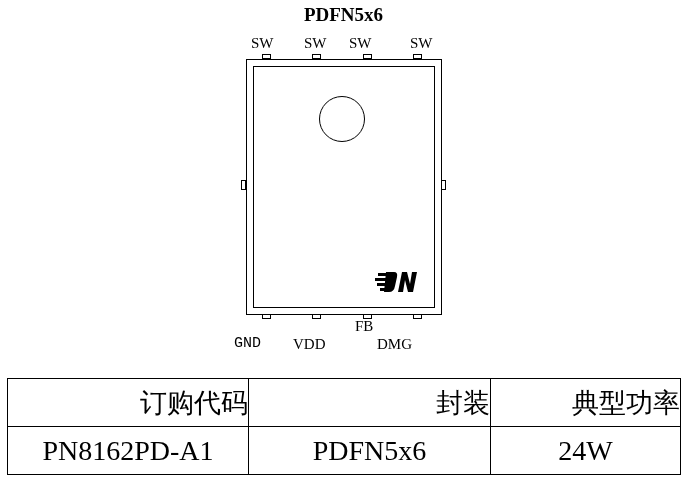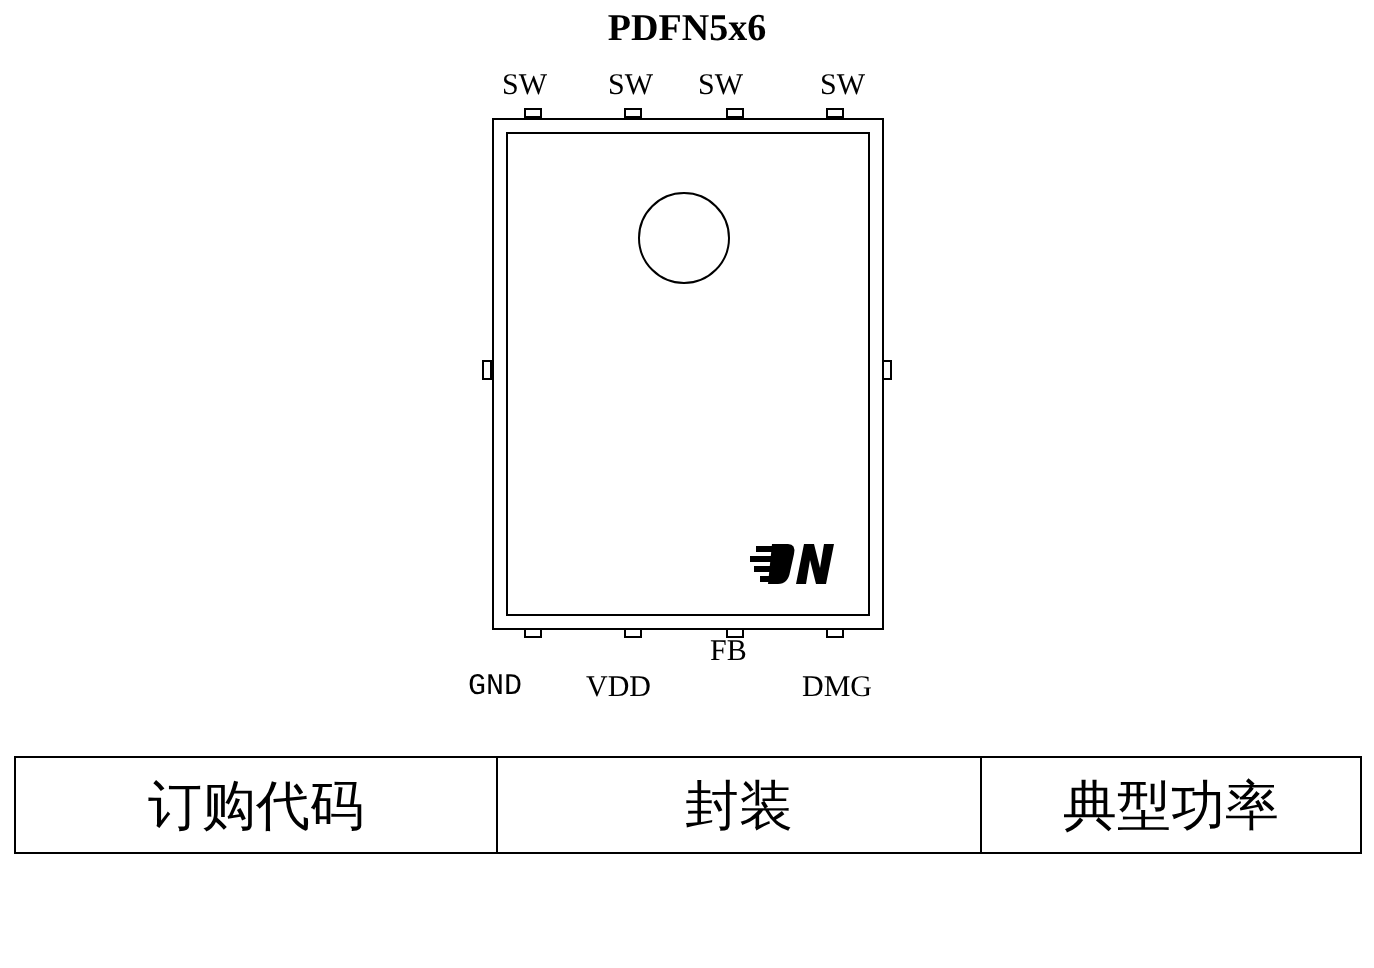--- a/index.html
+++ b/index.html
@@ -14,21 +14,21 @@
                border:1.5px solid #000; }
   .pin { position:absolute; width:9px; height:5px; border:1.3px solid #000; background:#fff; box-sizing:border-box; }
   .side-pin { position:absolute; width:5px; height:10px; border:1.3px solid #000; background:#fff; box-sizing:border-box; }
   .dot { position:absolute; left:319px; top:96px; width:46px; height:46px;
          border:1.5px solid #000; border-radius:50%; box-sizing:border-box; }
   .logo { position:absolute; left:372px; top:270px; width:46px; height:26px; }
   table.order { position:absolute; left:7px; top:378px; width:673px;
                 border-collapse:collapse; table-layout:fixed; }
   table.order td, table.order th { border:1.8px solid #000; text-align:center;
                 font-weight:normal; height:47px; padding:0; font-size:28px; }
-  table.order th { font-family:"DejaVu Sans", sans-serif; font-size:27px; }
+  table.order th { font-family:"DejaVu Sans", sans-serif; font-size:27px;text-align:right; }
 </style>
 </head>
 <body>
 
 <div class="title">PDFN5x6</div>
 
 <span class="pin-label" style="left:251px;top:33px;">SW</span>
 <span class="pin-label" style="left:304px;top:33px;">SW</span>
 <span class="pin-label" style="left:349px;top:33px;">SW</span>
 <span class="pin-label" style="left:410px;top:33px;">SW</span>
@@ -57,28 +57,33 @@
 </svg>
 
 <div class="pin" style="left:262px;top:314px;"></div>
 <div class="pin" style="left:312px;top:314px;"></div>
 <div class="pin" style="left:363px;top:314px;"></div>
 <div class="pin" style="left:413px;top:314px;"></div>
 
 <span class="pin-label" style="left:234px;top:334px;font-family:Liberation Mono, monospace;">GND</span>
 <span class="pin-label" style="left:293px;top:334px;">VDD</span>
 <span class="pin-label" style="left:355px;top:316px;">FB</span>
-<span class="pin-label" style="left:401px;top:334px;">DMG</span>
+<span class="pin-label" style="left:377px;top:334px;">DMG</span>
 
 <table class="order">
   <colgroup>
     <col style="width:241px">
     <col style="width:242px">
     <col style="width:190px">
   </colgroup>
   <tbody>
       <tr>
     <th>订购代码</th>
     <th>封装</th>
     <th>典型功率</th>
   </tr>
+  <tr>
+    <td>PN8162PD-A1</td>
+    <td>PDFN5x6</td>
+    <td>24W</td>
+  </tr>
 </tbody>
   </table>
 
 </body></html>

